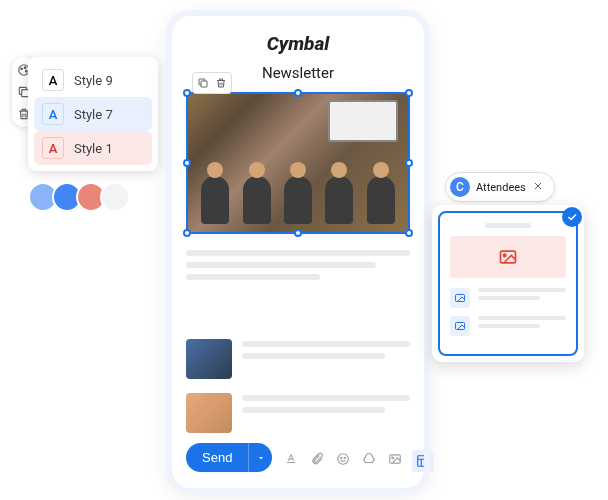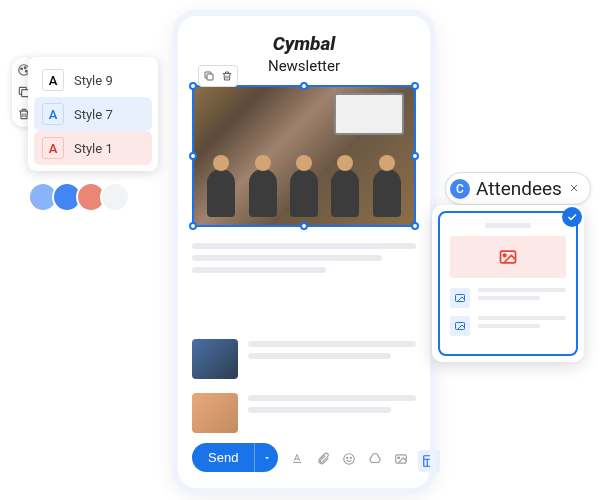--- a/index.html
+++ b/index.html
@@ -81,21 +81,21 @@
 }
 .swatch-dot {
   width: 30px; height: 30px; border-radius: 50%;
   margin-right: -6px;
   border: 2px solid #fff;
 }
 
 
 .main-card {
   position: absolute;
-  left: 178px;
+  left: 172px;
   top: 16px;
   width: 252px;
   height: 472px;
   background: #fff;
   border-radius: 18px;
   box-shadow: 0 4px 24px rgba(32,33,36,0.12);
   outline: 6px solid #eef3fd;
   padding: 16px 14px;
   display: flex;
   flex-direction: column;
@@ -105,21 +105,21 @@
   font-weight: 800;
   font-size: 19px;
   letter-spacing: 0;
   color: #202124;
   font-style: italic;
 }
 .subtitle {
   text-align: center;
   font-size: 15px;
   color: #202124;
-  margin-top: 2px;
+  margin-top: 9px;
   margin-bottom: 10px;
 }
 
 
 .image-wrap {
   position: relative;
   border: 2px solid #1a73e8;
   border-radius: 2px;
 }
 .image-toolbar {
@@ -265,21 +265,21 @@
 }
 .chip-avatar {
   width: 20px; height: 20px;
   background: #4285f4;
   color: #fff;
   border-radius: 50%;
   display:flex;align-items:center;justify-content:center;
   font-size: 12px;
   font-weight: 500;
 }
-.chip-label { font-size: 19px; color:#202124; }
+.chip-label { font-size: 11px; color:#202124; }
 .chip-x { width:14px;height:14px; color:#5f6368; cursor:pointer;}
 
 
 .layout-card {
   position: absolute;
   left: 432px;
   top: 205px;
   width: 152px;
   background: #fff;
   border-radius: 10px;

